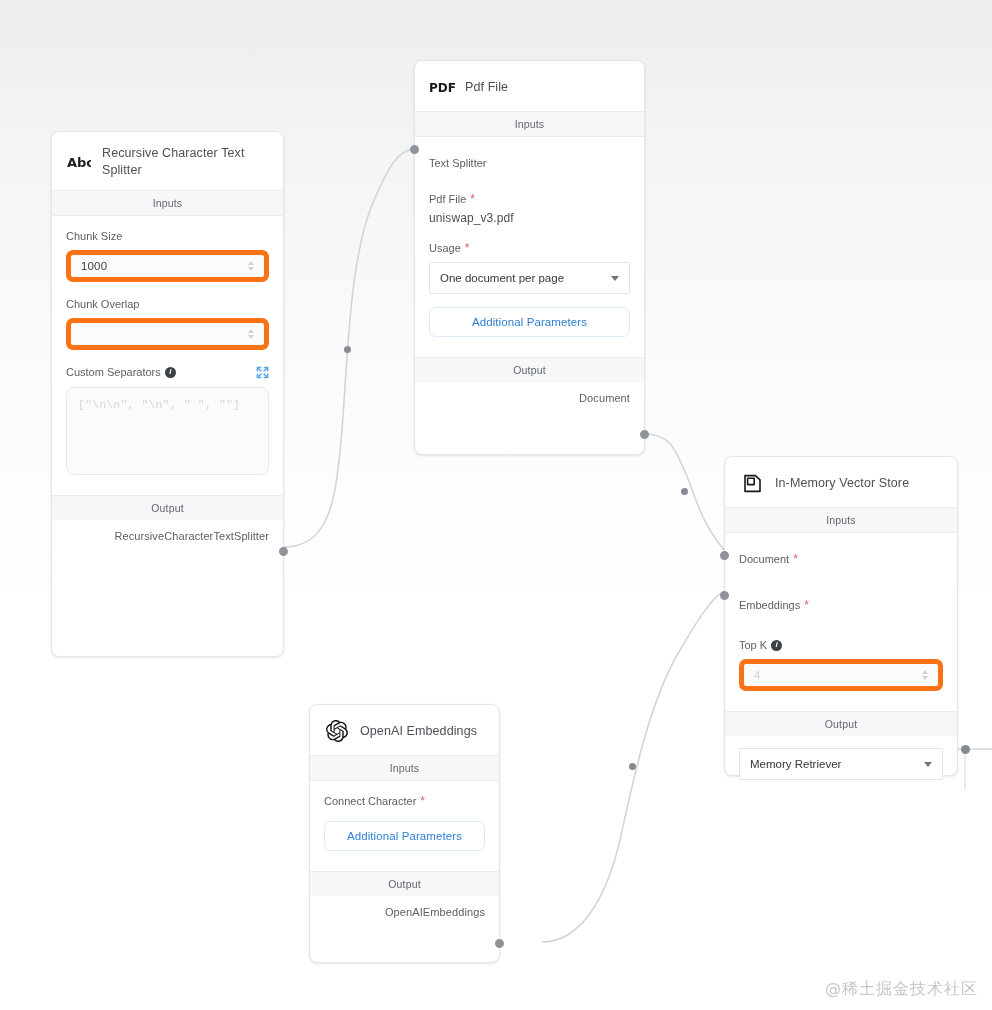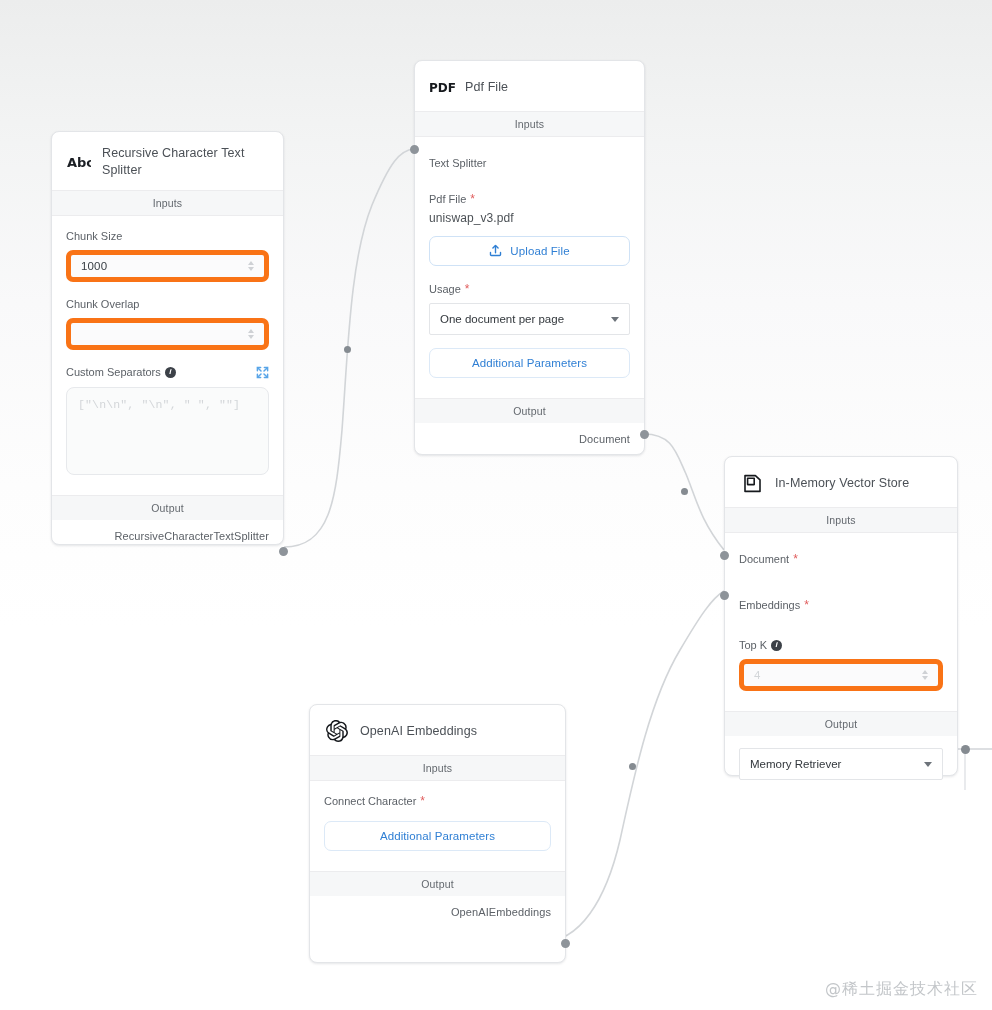--- a/index.html
+++ b/index.html
@@ -105,21 +105,21 @@
 
     <path d="M958,749 C968,749 972,749 992,749" fill="none" stroke="#d2d5d8" stroke-width="1.6"></path>
     <path d="M965,749 L965,790" fill="none" stroke="#e0e2e5" stroke-width="1.4"></path>
   </svg>
 
   <div class="edge-dot" style="left:344px;top:346px;"></div>
   <div class="edge-dot" style="left:681px;top:488px;"></div>
   <div class="edge-dot" style="left:629px;top:763px;"></div>
   <div class="edge-dot" style="left:961px;top:745px;width:9px;height:9px;"></div>
 
-  <div class="node" id="node-splitter" style="left:51px;top:131px;width:233px;height:414px;">
+  <div class="node" id="node-splitter" style="left:51px;top:131px;width:233px;height:526px;">
 
     <div class="node-head">
       <span class="node-icon">
         <svg width="24" height="16" viewBox="0 0 24 16">
           <text x="0" y="13" font-family="DejaVu Sans, sans-serif" font-size="13" font-weight="700" fill="#1b1f24">Abc</text>
         </svg>
       </span>
       <span class="node-title">Recursive Character Text Splitter</span>
     </div>
 
@@ -202,30 +202,20 @@
       <div class="anchor-label" style="margin-bottom:18px;">
         <span>Text Splitter</span>
       </div>
 
       <div style="margin-bottom:6px;">
         <div class="field-label" style="margin-bottom:6px;">
           <span>Pdf File</span>
           <span class="req">*</span>
         </div>
         <div style="font-size:12px;color:#4c5156;margin-bottom:11px;letter-spacing:.1px;">uniswap_v3.pdf</div>
-        <div class="btn-outline">
-          <span>
-            <svg width="13" height="13" viewBox="0 0 14 14" fill="none" stroke="#2f7fd4" stroke-width="1.5" stroke-linecap="round" stroke-linejoin="round">
-              <path d="M7 9.5V1.8"></path>
-                <path d="M4.2 4.4L7 1.6l2.8 2.8"></path>
-              <path d="M1.6 9.2v2.2a1 1 0 0 0 1 1h8.8a1 1 0 0 0 1-1V9.2"></path>
-            </svg>
-          </span>
-          <span>Upload File</span>
-        </div>
       </div>
 
       <div style="margin-top:17px;">
         <div class="field-label">
           <span>Usage</span>
           <span class="req">*</span>
         </div>
         <div class="select-box">
           <span>One document per page</span>
           <span class="caret"></span>
@@ -296,21 +286,21 @@
       <div class="select-box">
         <span>Memory Retriever</span>
         <span class="caret"></span>
       </div>
     </div>
 
     <div class="port filled" style="left:-5px;top:94px;"></div>
     <div class="port filled" style="left:-5px;top:134px;"></div>
   </div>
 
-  <div class="node" id="node-openai" style="left:309px;top:704px;width:257px;height:259px;">
+  <div class="node" id="node-openai" style="left:309px;top:704px;width:191px;height:259px;">
 
     <div class="node-head">
       <span class="node-icon">
         <svg width="22" height="22" viewBox="0 0 24 24" fill="#15181c">
           <path d="M22.28 9.82a5.98 5.98 0 0 0-.52-4.91 6.05 6.05 0 0 0-6.51-2.9A6 6 0 0 0 4.98 4.18a5.98 5.98 0 0 0-4 2.9 6.05 6.05 0 0 0 .74 7.1 5.98 5.98 0 0 0 .51 4.91 6.05 6.05 0 0 0 6.52 2.9A5.98 5.98 0 0 0 13.26 24a6.06 6.06 0 0 0 5.77-4.21 5.99 5.99 0 0 0 4-2.9 6.06 6.06 0 0 0-.75-7.07zM13.26 22.43a4.48 4.48 0 0 1-2.88-1.04l.14-.08 4.78-2.76a.79.79 0 0 0 .39-.68v-6.74l2.02 1.17a.07.07 0 0 1 .04.05v5.58a4.5 4.5 0 0 1-4.5 4.5zM3.6 18.3a4.47 4.47 0 0 1-.54-3.01l.14.09 4.78 2.76a.77.77 0 0 0 .78 0l5.84-3.37v2.33a.08.08 0 0 1-.03.06L9.74 19.95a4.5 4.5 0 0 1-6.14-1.65zM2.34 7.9a4.49 4.49 0 0 1 2.35-1.98v5.68a.77.77 0 0 0 .38.67l5.82 3.36-2.02 1.17a.08.08 0 0 1-.07 0l-4.83-2.79A4.5 4.5 0 0 1 2.34 7.9zm16.6 3.86l-5.84-3.4 2.02-1.16a.08.08 0 0 1 .07 0l4.83 2.79a4.49 4.49 0 0 1-.68 8.1v-5.67a.79.79 0 0 0-.4-.66zm2.01-3.02l-.14-.09-4.77-2.78a.78.78 0 0 0-.79 0L9.42 9.24V6.91a.07.07 0 0 1 .03-.06l4.83-2.79a4.5 4.5 0 0 1 6.68 4.66zM8.32 12.87L6.3 11.7a.08.08 0 0 1-.04-.06V6.07a4.5 4.5 0 0 1 7.38-3.45l-.14.08L8.72 5.46a.79.79 0 0 0-.39.68zm1.1-2.36l2.6-1.5 2.61 1.5v3l-2.6 1.5-2.61-1.5z"></path>
         </svg>
       </span>
       <span class="node-title">OpenAI Embeddings</span>
     </div>
 

